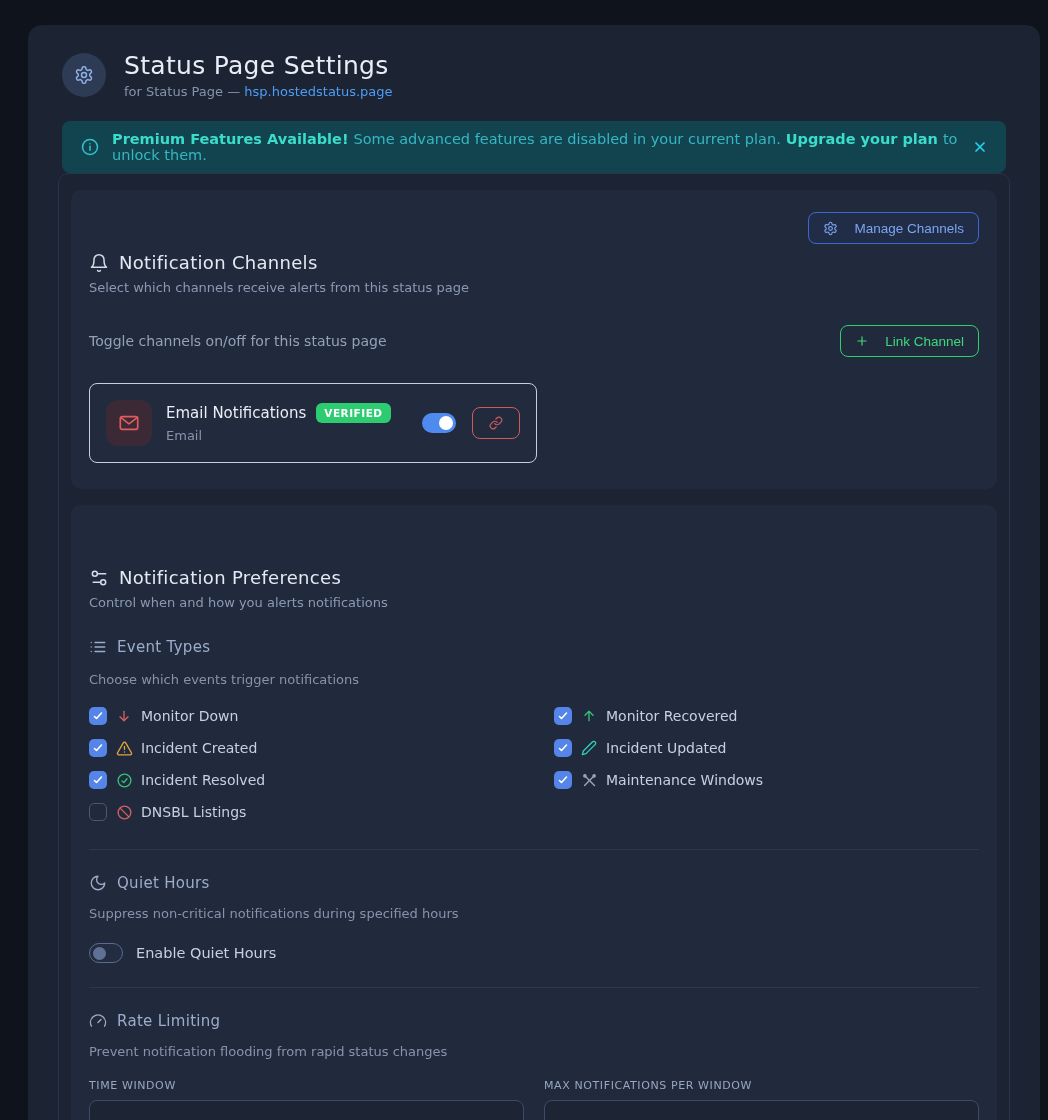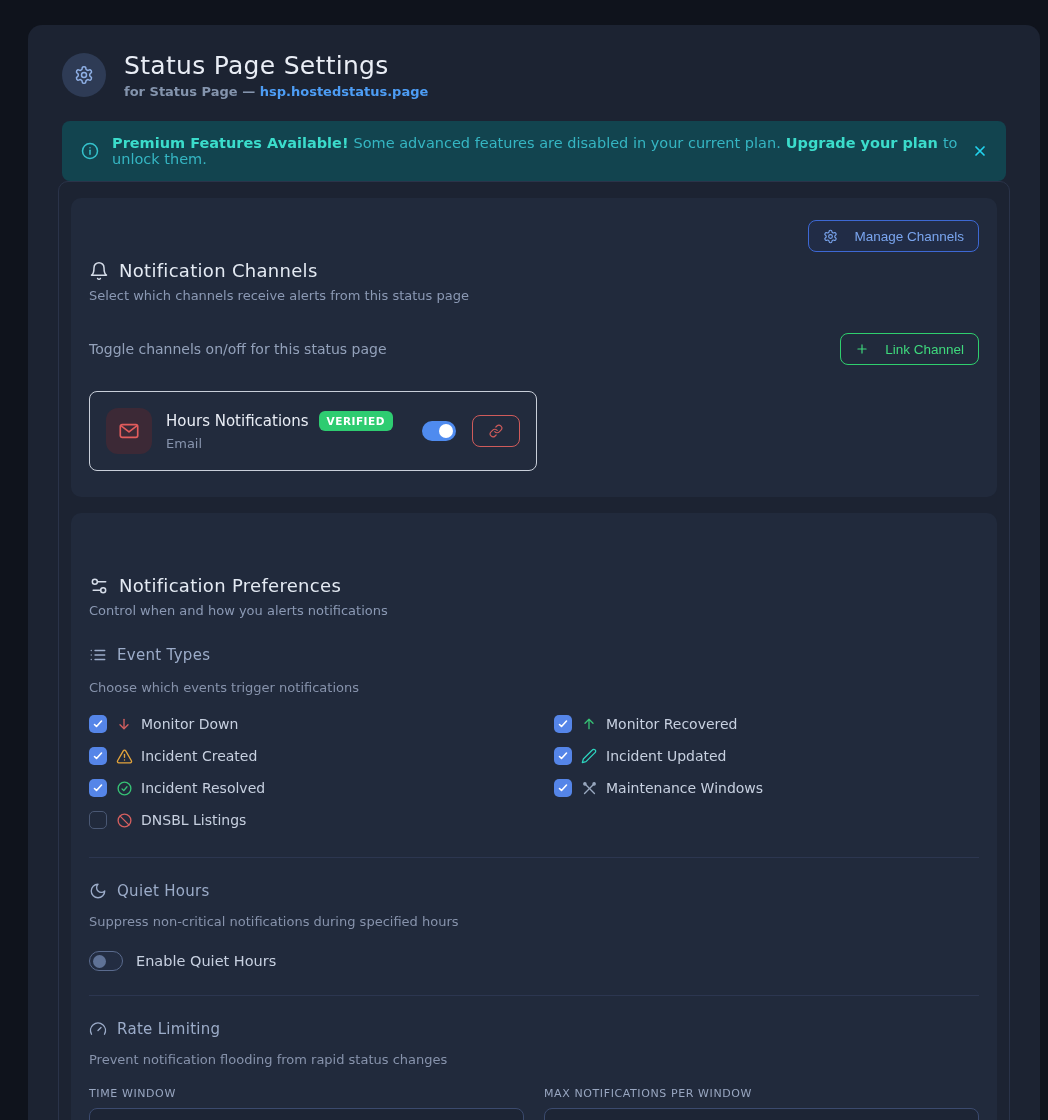--- a/index.html
+++ b/index.html
@@ -6,25 +6,25 @@
   html,body { background:#0f131c; width:1048px; height:1120px; overflow:hidden;
     font-family:"DejaVu Sans","Liberation Sans",sans-serif; }
   .panel { margin:25px 8px 0 28px; background:#1c2332; border-radius:14px 14px 0 0;
     padding:26px 20px 0 20px; height:1095px; }
 
   
   .hdr { display:flex; align-items:center; gap:18px; margin-left:14px; }
   .gear-badge { width:44px; height:44px; border-radius:50%; background:#2e3b55;
     display:flex; align-items:center; justify-content:center; color:#8fb0e6; flex:0 0 auto; }
   .hdr h1 { color:#e9edf5; font-size:25px; font-weight:500; letter-spacing:.3px; }
-  .hdr .sub { margin-top:4px; font-size:13px; color:#8494ad;font-weight:bold; }
+  .hdr .sub { margin-top:4px; font-size:13px; color:#8494ad; }
   .hdr .sub a { color:#4d9df5; text-decoration:none; }
 
   
-  .banner { margin:22px 14px 0 14px; height:60px; background:#12444f; border-radius:8px;
+  .banner { margin:22px 14px 0 14px; height:52px; background:#12444f; border-radius:8px;
     display:flex; align-items:center; padding:0 18px; gap:12px; }
   .banner .info { color:#35c2cc; display:flex; }
   .bnr-text { font-size:14.5px; color:#35b6c3; flex:1; }
   .bnr-text b { color:#3bdccb; font-weight:700; margin-right:5px; }
   .bnr-text .msg { margin-right:5px; }
   .bnr-text b.lnk { cursor:pointer; }
   .banner .close { color:#22d3ee; display:flex; cursor:pointer; }
 
   
   .tabs { margin:24px 12px 0 14px; display:flex; flex-wrap:wrap; }
@@ -168,21 +168,21 @@
 
       <div class="channel">
         <div class="mail-tile">
           <svg class="ic" width="22" height="22" viewBox="0 0 24 24" fill="none" stroke="currentColor" stroke-width="1.8" stroke-linecap="round" stroke-linejoin="round">
               <rect x="2.5" y="5" width="19" height="14" rx="2"></rect>
               <path d="m3.5 6.5 8.5 6.5 8.5-6.5"></path>
             </svg>
         </div>
         <div>
           <div class="ch-name-row">
-            <span class="ch-name">Hours Notifications</span>
+            <span class="ch-name">Email Notifications</span>
             <span class="badge-verified">VERIFIED</span>
           </div>
           <div class="ch-type">Email</div>
         </div>
         <div class="ch-actions">
           <div class="toggle on">
               <div class="knob"></div>
             </div>
           <button class="link-btn">
             <svg class="ic" width="14" height="14" viewBox="0 0 24 24" fill="none" stroke="currentColor" stroke-width="2" stroke-linecap="round" stroke-linejoin="round">

